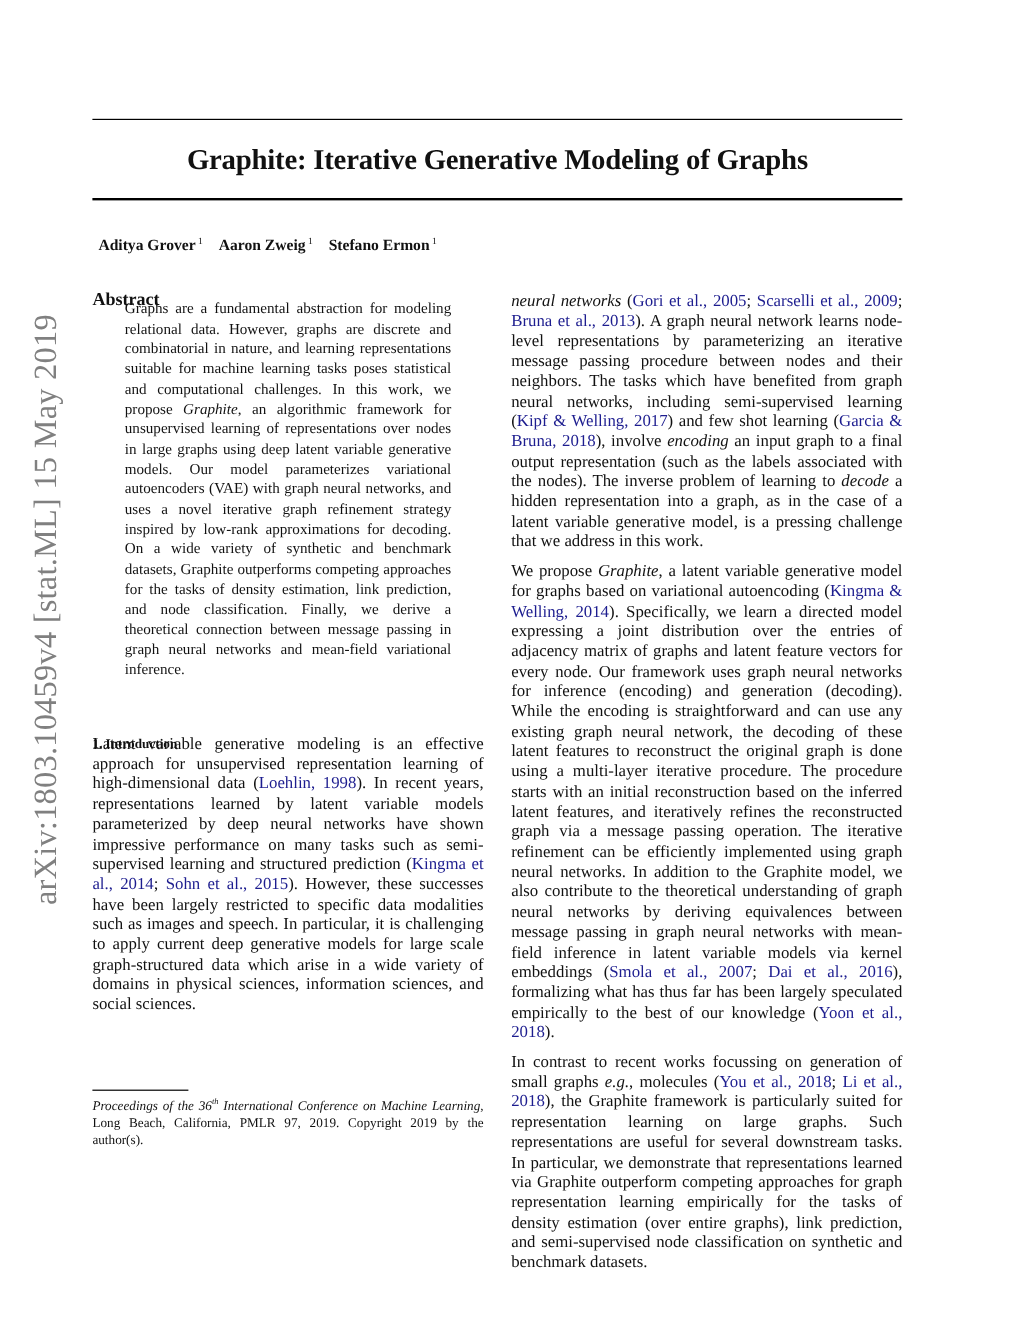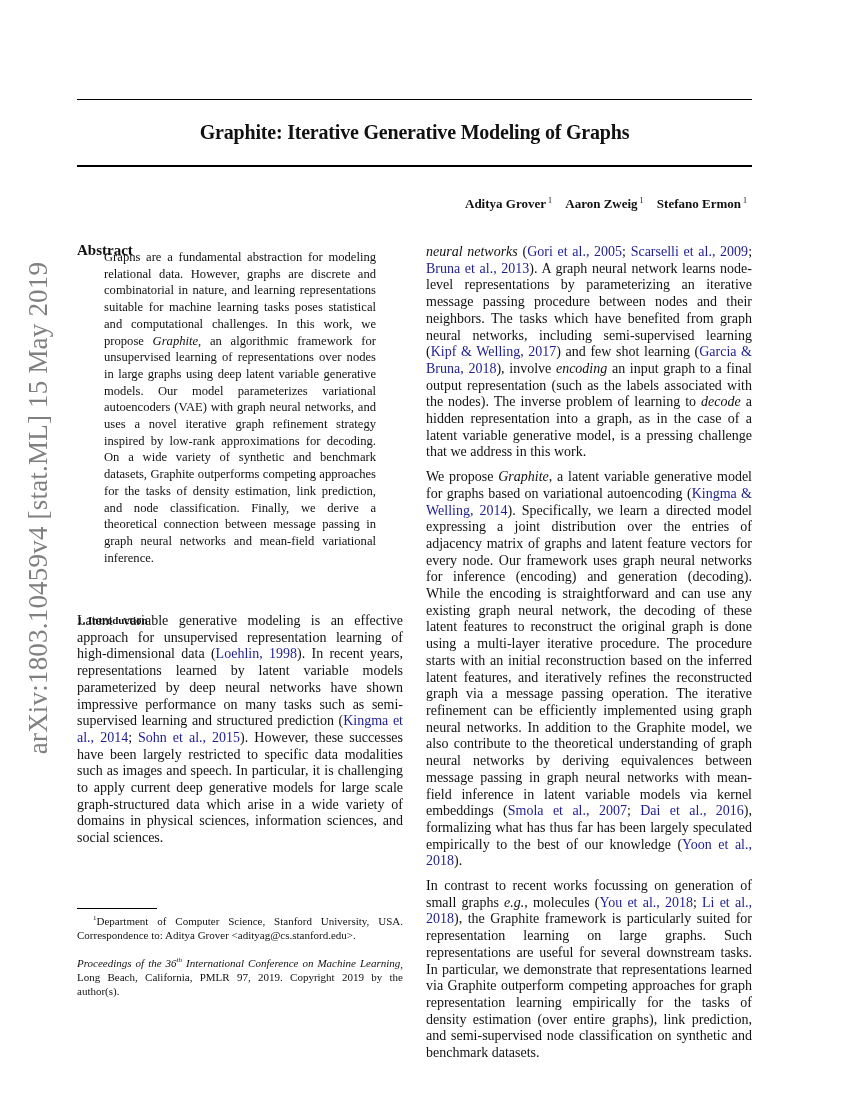--- a/index.html
+++ b/index.html
@@ -2,22 +2,22 @@
 <html><head>
 <meta charset="utf-8">
 <style>
   html, body { margin: 0; padding: 0; background: #ffffff; }
   body { width: 850px; height: 1100px; position: relative; overflow: hidden;
          font-family: "Liberation Serif", "DejaVu Serif", serif; color: #111; }
   .rule { position: absolute; left: 77px; width: 675px; background: #000; }
   #rule-top { top: 99px; height: 1px; }
   #rule-bottom { top: 165px; height: 2px; }
   #title { position: absolute; top: 121px; left: 77px; width: 675px; text-align: center;
-           font-weight: bold; font-size: 20px; letter-spacing: -0.2px; }
-  #authors { position: absolute; top: 196px; left: 77px; width: 675px; text-align: right;
+           font-weight: bold; font-size: 24px; letter-spacing: -0.2px; }
+  #authors { position: absolute; top: 196px; left: 77px; width: 675px; text-align: left;
              font-weight: bold; font-size: 13px; }
   #authors .author { margin: 0 5px; }
   #authors sup { font-weight: normal; font-size: 8px; margin-left: 2px; }
   #arxiv-stamp { position: absolute; left: 38px; top: 508px; transform: translate(-50%, -50%) rotate(-90deg);
                  white-space: nowrap; font-size: 27px; color: #808080; letter-spacing: 0.2px; }
   .col { position: absolute; font-size: 14px; line-height: 16.7px; text-align: justify; hyphens: manual; font-family: Liberation Serif, serif; }
   #col-left { left: 77px; width: 326px; }
   #col-right { left: 426px; width: 326px; top: 244px; }
   #abstract-title { position: absolute; top: 242px; left: 77px; width: 326px; text-align: left;
                     font-weight: bold; font-size: 15px; }
@@ -54,21 +54,20 @@
 
 <div id="intro-heading">1. Introduction</div>
 <div class="col" id="col-left">
   <div id="intro-body" style="position:absolute; top:613px; left:0; width:326px;">
     <p><span>Latent variable generative modeling is an effective approach for unsupervised representation learning of high-dimensional data (</span><a class="cite">Loehlin, 1998</a><span>). In recent years, representations learned by latent variable models parameterized by deep neural networks have shown impressive performance on many tasks such as semi-supervised learning and structured prediction (</span><a class="cite">Kingma et al., 2014</a><span>; </span><a class="cite">Sohn et al., 2015</a><span>). However, these successes have been largely restricted to specific data modalities such as images and speech. In particular, it is challenging to apply current deep generative models for large scale graph-structured data which arise in a wide variety of domains in physical sciences, information sciences, and social sciences.</span></p>
   </div>
 </div>
 
 <div id="footnote-rule"></div>
 <div id="footnotes">
-  <p><span class="fn-ind"></span><sup>1</sup><span>Department of Computer Science, Stanford University, USA. Correspondence to: Aditya Grover &lt;adityag@cs.stanford.edu&gt;.</span></p>
   <p><em><span>Proceedings of the 36</span><sup>th</sup><span> International Conference on Machine Learning</span></em><span>, Long Beach, California, PMLR 97, 2019. Copyright 2019 by the author(s).</span></p>
 </div>
 
 <div class="col" id="col-right">
   <p><em>neural networks</em><span> (</span><a class="cite">Gori et al., 2005</a><span>; </span><a class="cite">Scarselli et al., 2009</a><span>; </span><a class="cite">Bruna et al., 2013</a><span>). A graph neural network learns node-level representations by parameterizing an iterative message passing procedure between nodes and their neighbors. The tasks which have benefited from graph neural networks, including semi-supervised learning (</span><a class="cite">Kipf &amp; Welling, 2017</a><span>) and few shot learning (</span><a class="cite">Garcia &amp; Bruna, 2018</a><span>), involve </span><em>encoding</em><span> an input graph to a final output representation (such as the labels associated with the nodes). The inverse problem of learning to </span><em>decode</em><span> a hidden representation into a graph, as in the case of a latent variable generative model, is a pressing challenge that we address in this work.</span></p>
   <p><span>We propose </span><em>Graphite</em><span>, a latent variable generative model for graphs based on variational autoencoding (</span><a class="cite">Kingma &amp; Welling, 2014</a><span>). Specifically, we learn a directed model expressing a joint distribution over the entries of adjacency matrix of graphs and latent feature vectors for every node. Our framework uses graph neural networks for inference (encoding) and generation (decoding). While the encoding is straightforward and can use any existing graph neural network, the decoding of these latent features to reconstruct the original graph is done using a multi-layer iterative procedure. The procedure starts with an initial reconstruction based on the inferred latent features, and iteratively refines the reconstructed graph via a message passing operation. The iterative refinement can be efficiently implemented using graph neural networks. In addition to the Graphite model, we also contribute to the theoretical understanding of graph neural networks by deriving equivalences between message passing in graph neural networks with mean-field inference in latent variable models via kernel embeddings (</span><a class="cite">Smola et al., 2007</a><span>; </span><a class="cite">Dai et al., 2016</a><span>), formalizing what has thus far has been largely speculated empirically to the best of our knowledge (</span><a class="cite">Yoon et al., 2018</a><span>).</span></p>
   <p><span>In contrast to recent works focussing on generation of small graphs </span><em>e.g.</em><span>, molecules (</span><a class="cite">You et al., 2018</a><span>; </span><a class="cite">Li et al., 2018</a><span>), the Graphite framework is particularly suited for representation learning on large graphs. Such representations are useful for several downstream tasks. In particular, we demonstrate that representations learned via Graphite outperform competing approaches for graph representation learning empirically for the tasks of density estimation (over entire graphs), link prediction, and semi-supervised node classification on synthetic and benchmark datasets.</span></p>
 </div>
 
 </body></html>

